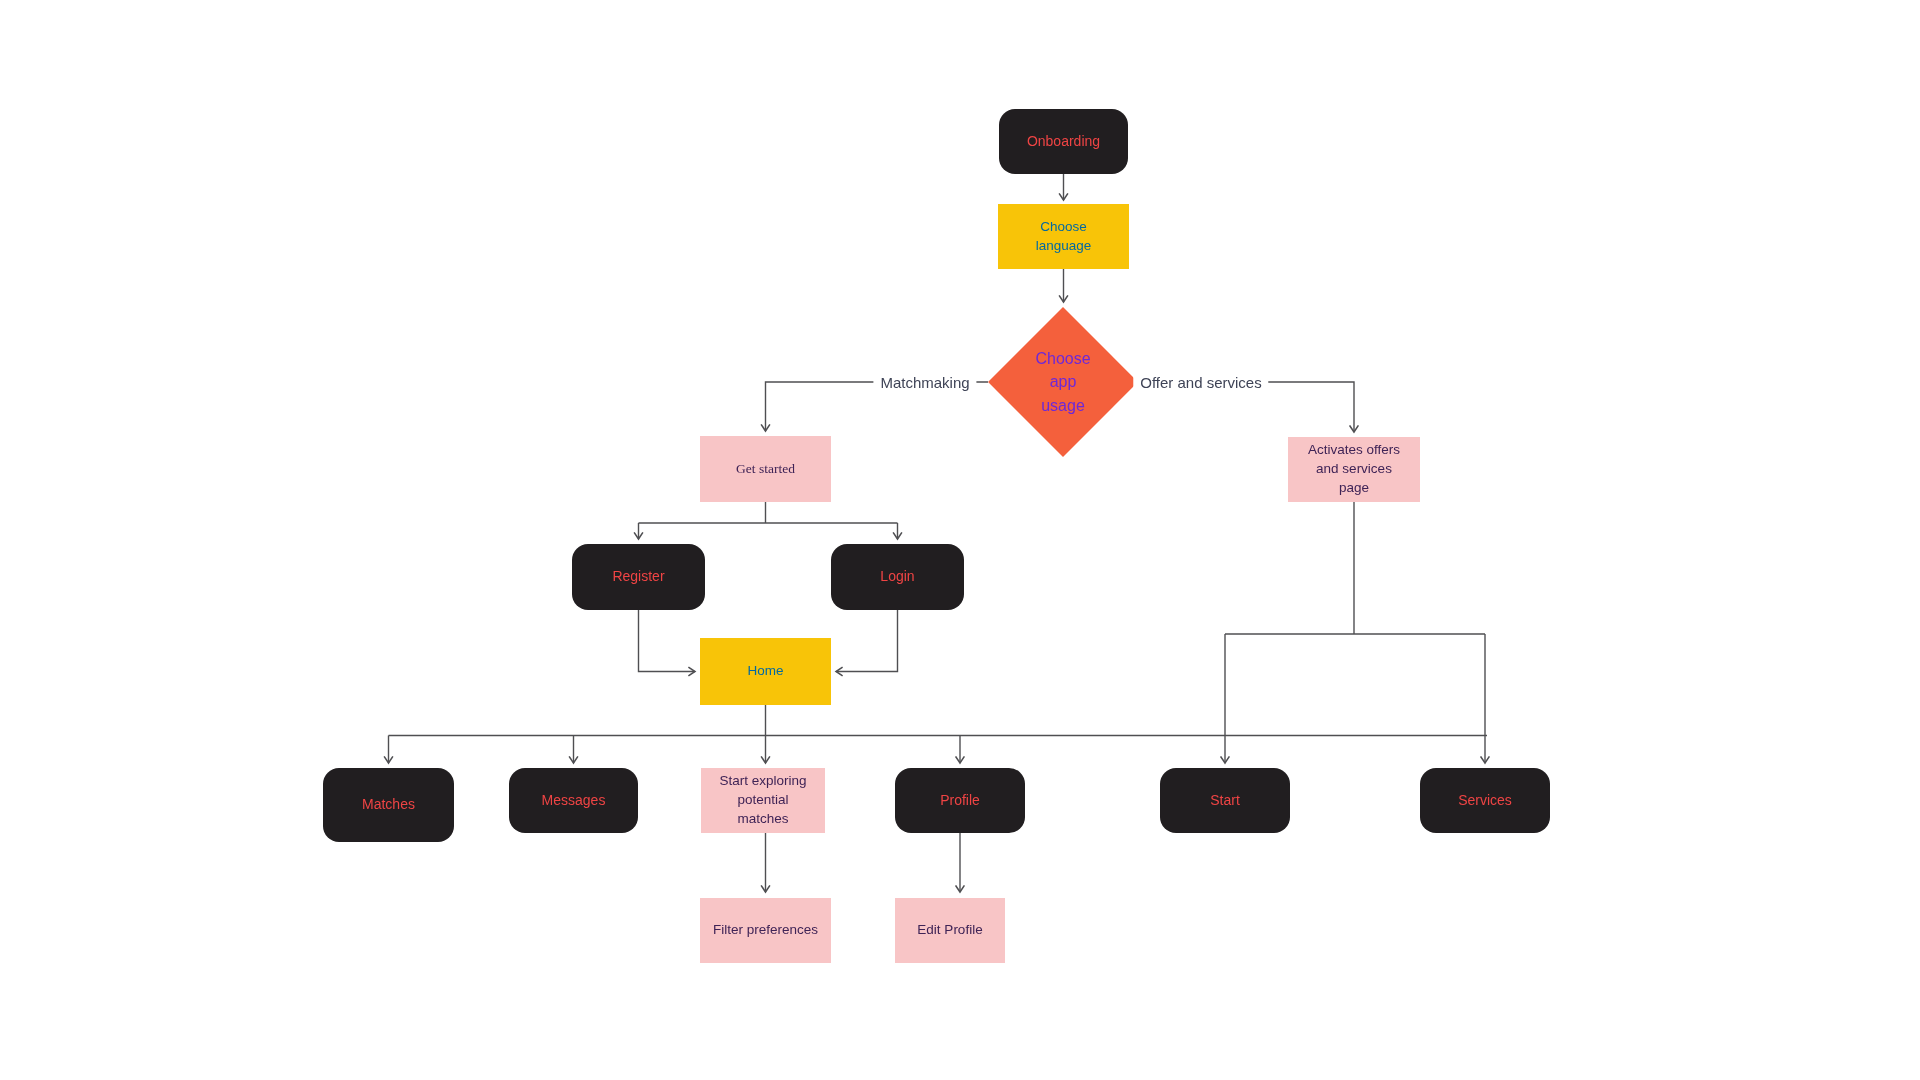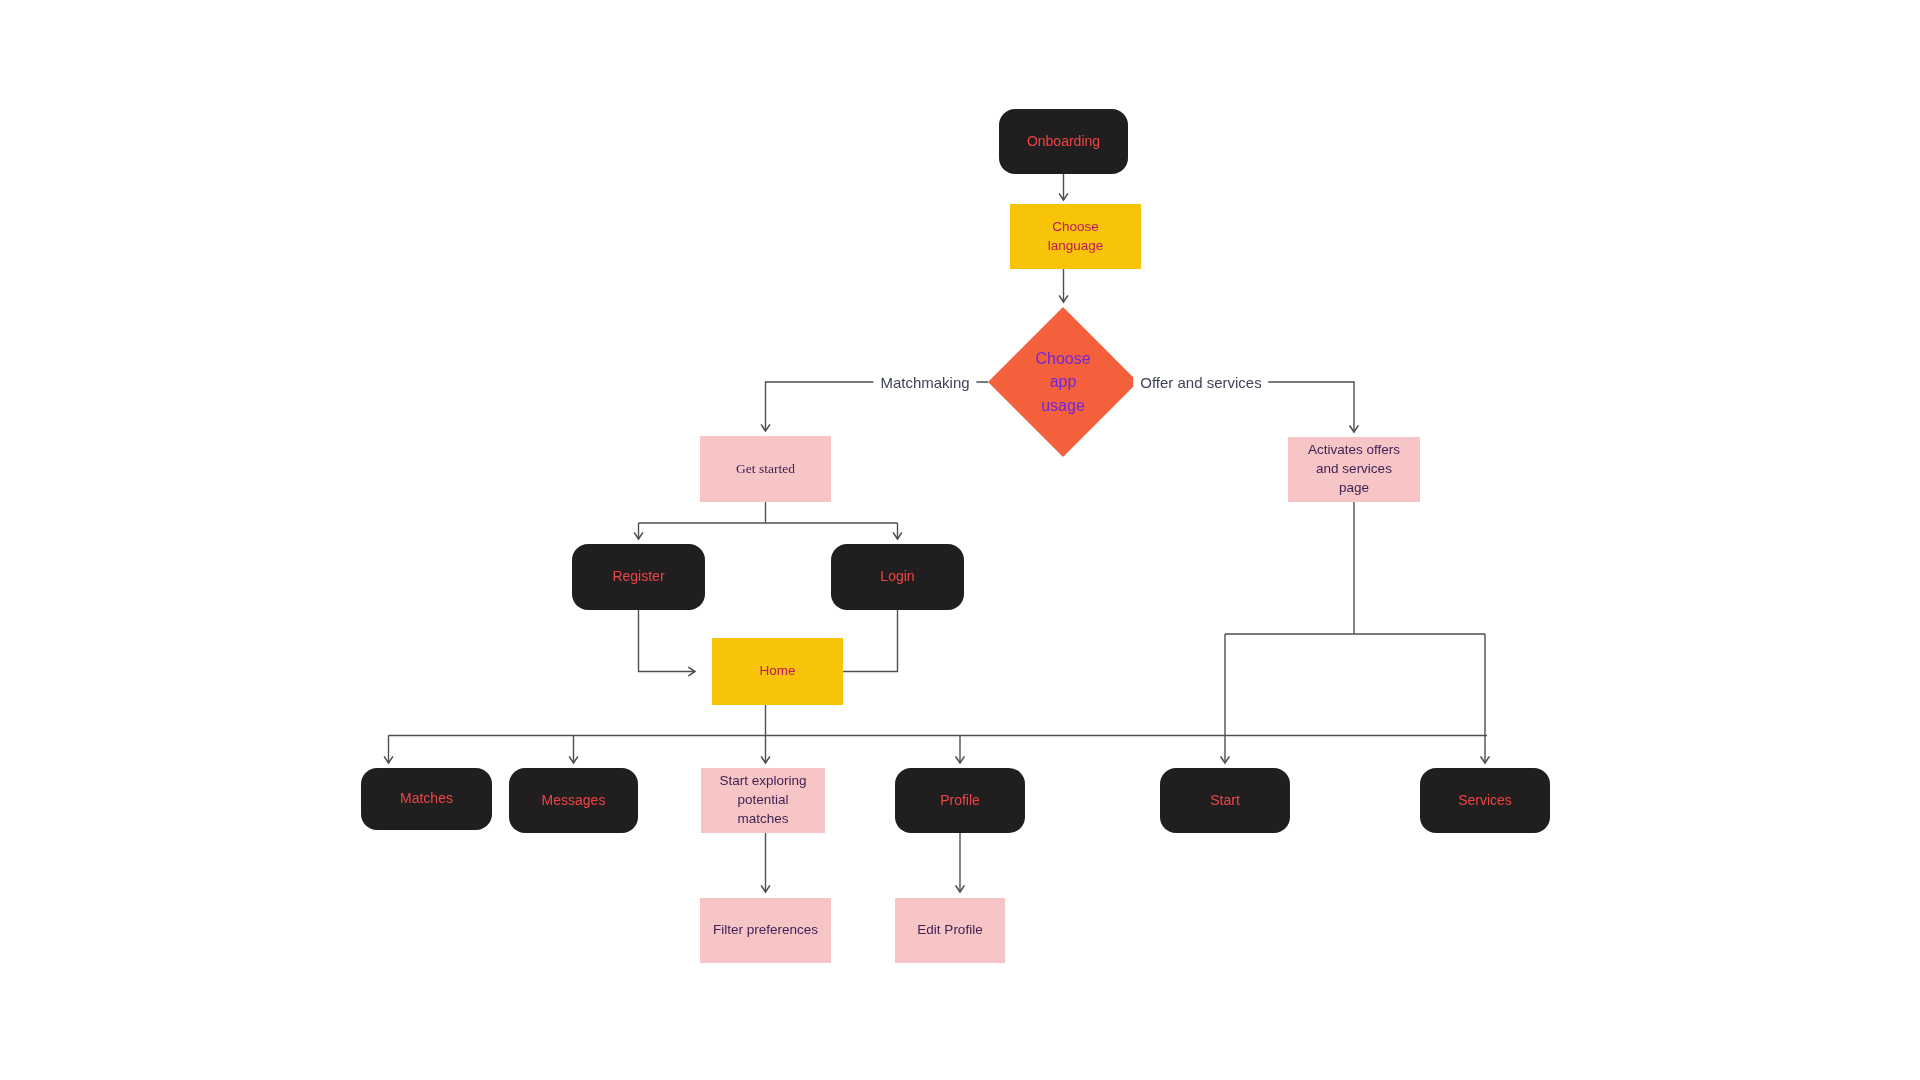--- a/index.html
+++ b/index.html
@@ -39,22 +39,21 @@
     cursor: default;
   }
   .node.black {
     background: #211e20;
     color: #ef4444;
     border-radius: 16px;
     font-size: 14px;
   }
   .node.yellow {
     background: #f8c408;
-    color: #be185d;
-    margin-left: 12px;
+    color: #0369a1;
   }
   .node.pink {
     background: #f8c5c6;
     color: #3f2356;
   }
   .diamond-wrap {
     position: absolute;
     left: 988px;
     top: 307px;
     width: 150px;
@@ -136,21 +135,21 @@
   <div class="node pink" style="left:700px; top:436px; width:131px; height:66px;font-family:Liberation Serif, serif;">Get started</div>
 
   <div class="node black" style="left:572px; top:544px; width:133px; height:66px;">Register</div>
 
   <div class="node black" style="left:831px; top:544px; width:133px; height:66px;">Login</div>
 
   <div class="node yellow" style="left:700px; top:638px; width:131px; height:67px;">Home</div>
 
   <div class="node pink" style="left:1288px; top:437px; width:132px; height:65px; padding:0 14px;">Activates offers and services page</div>
 
-  <div class="node black" style="left:323px; top:768px; width:131px; height:62px;margin-left:38px;">Matches</div>
+  <div class="node black" style="left:323px; top:768px; width:131px; height:74px;">Matches</div>
 
   <div class="node black" style="left:509px; top:768px; width:129px; height:65px;">Messages</div>
 
   <div class="node pink" style="left:701px; top:768px; width:124px; height:65px; padding:0 16px;">Start exploring potential matches</div>
 
   <div class="node black" style="left:895px; top:768px; width:130px; height:65px;">Profile</div>
 
   <div class="node black" style="left:1160px; top:768px; width:130px; height:65px;">Start</div>
 
   <div class="node black" style="left:1420px; top:768px; width:130px; height:65px;">Services</div>

